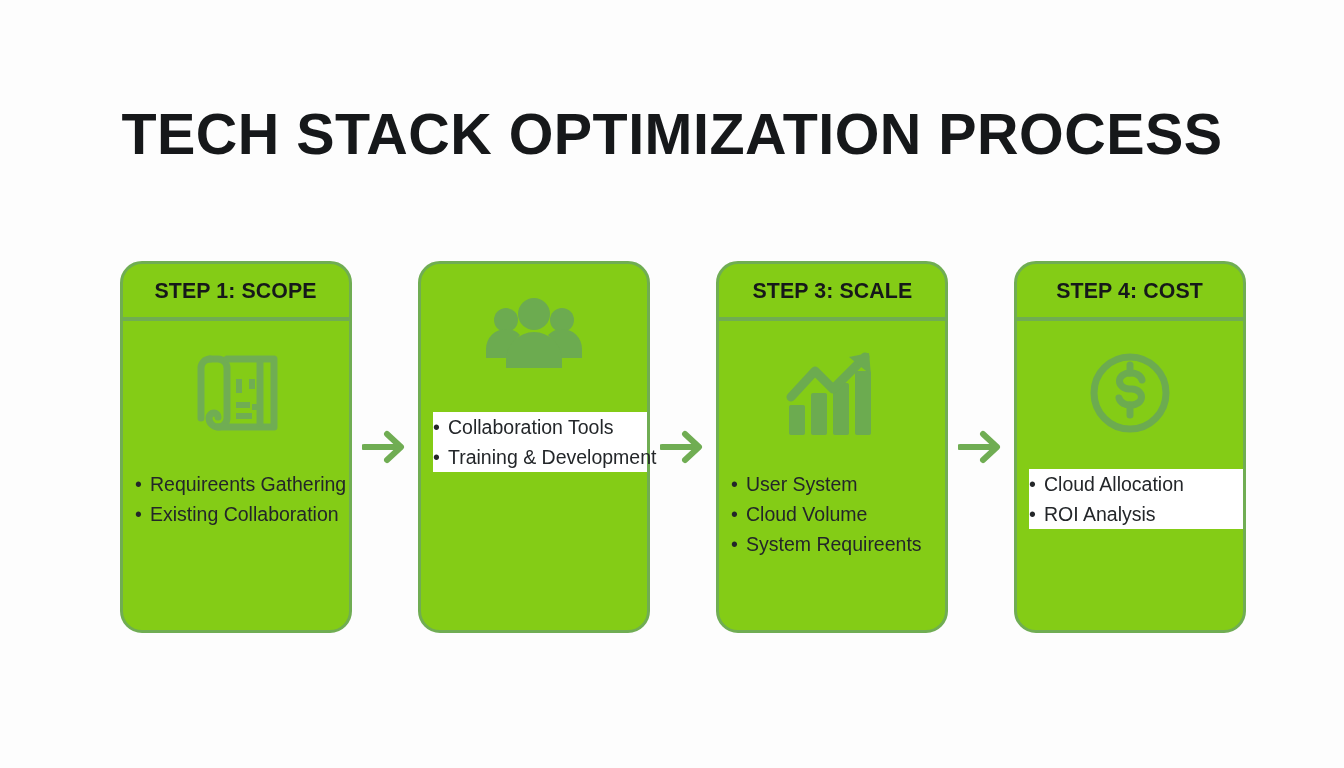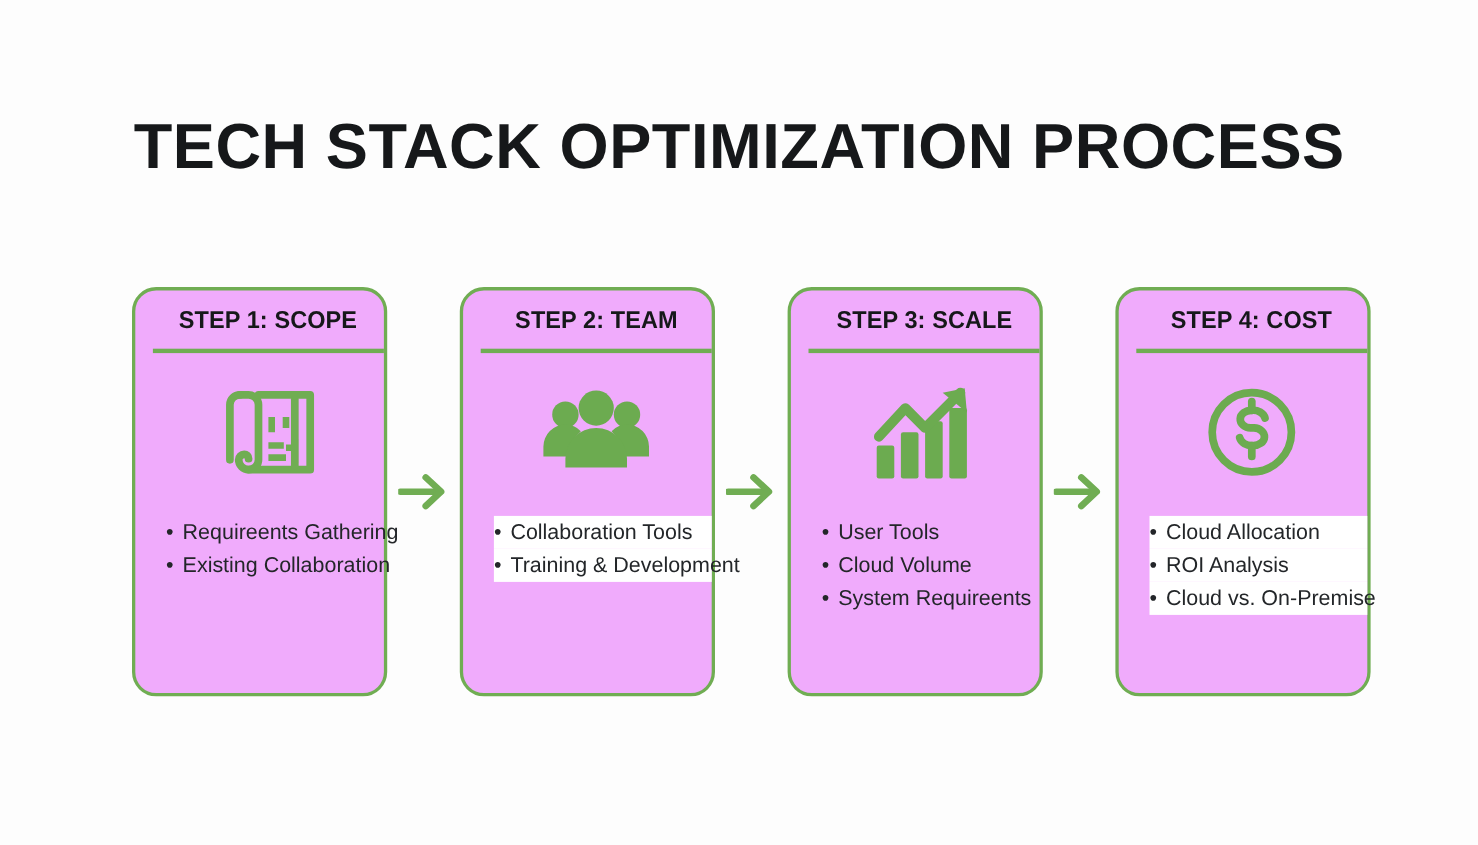--- a/index.html
+++ b/index.html
@@ -45,25 +45,24 @@
     justify-content: space-between;
   }
 
   .step-card {
     position: relative;
     width: 232px;
     flex: 0 0 232px;
     box-sizing: border-box;
     border: 3px solid #70ad53;
     border-radius: 22px;
-    background: #f0abfc;
+    background: #84cc16;
     display: flex;
     flex-direction: column;
     align-items: stretch;
-    padding-left: 16px;
   }
 
   .card-header {
     height: 57px;
     flex: 0 0 57px;
     display: flex;
     align-items: center;
     justify-content: center;
     border-bottom: 4px solid #70ad53;
     box-sizing: border-box;
@@ -179,23 +178,20 @@
       <svg width="46" height="34" viewBox="0 0 46 34" aria-hidden="true">
         <g fill="none" stroke="#70ad53" stroke-width="6" stroke-linecap="round" stroke-linejoin="round">
           <path d="M2 17 H38"></path>
           <path d="M25 4 L39 17 L25 30"></path>
         </g>
       </svg>
     </span>
   </div>
 
   <div class="step-card">
-    <div class="card-header">
-      <span class="card-header-text">STEP 2: TEAM</span>
-    </div>
     <div class="card-icon-area">
       <span>
         <svg width="100" height="80" viewBox="0 0 100 80" aria-hidden="true">
           <g fill="#6cab50">
 
             <circle cx="22" cy="24" r="12"></circle>
             <path d="M2 62 v-9 a20 20 0 0 1 20 -20 a20 20 0 0 1 14 6 a30 30 0 0 0 -10 23 v0 z"></path>
 
             <circle cx="78" cy="24" r="12"></circle>
             <path d="M98 62 v-9 a20 20 0 0 0 -20 -20 a20 20 0 0 0 -14 6 a30 30 0 0 1 10 23 v0 z"></path>
@@ -239,21 +235,21 @@
           </g>
 
           <g fill="none" stroke="#6cab50" stroke-width="9" stroke-linecap="round" stroke-linejoin="round">
             <path d="M6 48 L30 22 L48 40 L80 8"></path>
           </g>
           <path d="M84 4 L86 26 L64 8 Z" fill="#6cab50"></path>
         </svg>
       </span>
     </div>
     <ul class="card-list">
-      <li>User Tools</li>
+      <li>User System</li>
       <li>Cloud Volume</li>
       <li>System Requireents</li>
     </ul>
   </div>
 
   <div class="flow-arrow">
     <span>
       <svg width="46" height="34" viewBox="0 0 46 34" aria-hidden="true">
         <g fill="none" stroke="#70ad53" stroke-width="6" stroke-linecap="round" stroke-linejoin="round">
           <path d="M2 17 H38"></path>
@@ -275,17 +271,16 @@
             <path d="M56 31 a11 9 0 0 0 -12 -7 a10 8 0 0 0 -1 16 h3 a10 8 0 0 1 -1 16 a11 9 0 0 1 -12 -7"></path>
             <path d="M44 16 V24"></path>
             <path d="M44 56 V66"></path>
           </g>
         </svg>
       </span>
     </div>
     <ul class="card-list overflow">
       <li>Cloud Allocation</li>
       <li>ROI Analysis</li>
-      <li>Cloud vs. On-Premise</li>
     </ul>
   </div>
 
 </div>
 
 </body></html>

